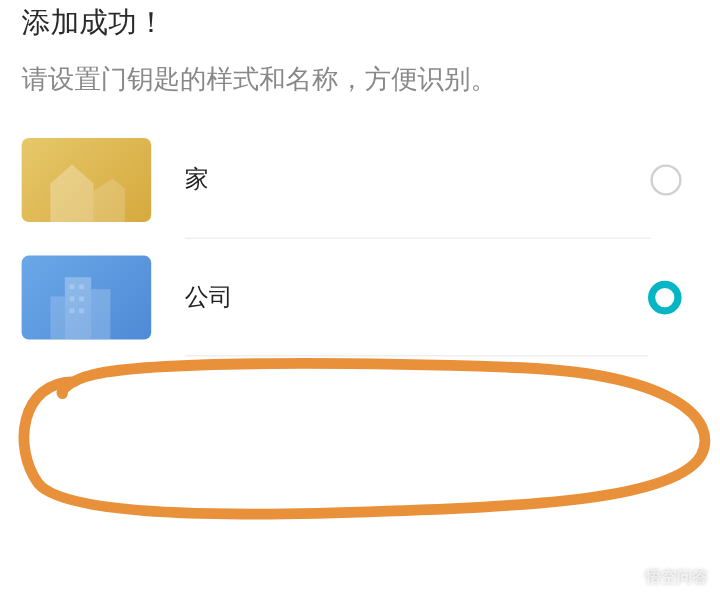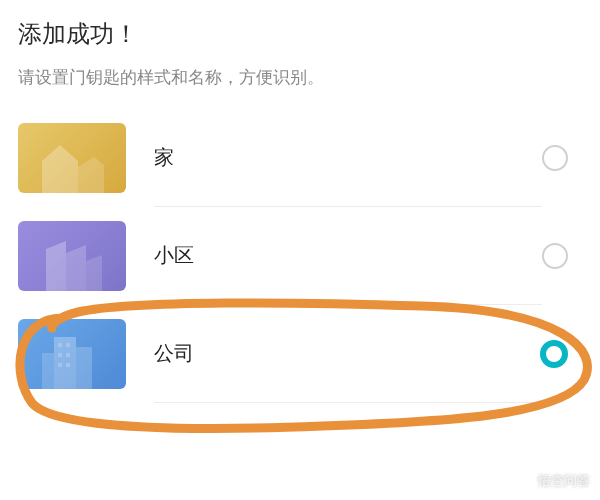--- a/index.html
+++ b/index.html
@@ -9,30 +9,30 @@
     }
     body {
       width: 600px;
       height: 500px;
       background: #ffffff;
       font-family: -apple-system, "Helvetica Neue", Arial, sans-serif;
       position: relative;
       overflow: hidden;
     }
     .container {
-      padding: 18px 18px 0 18px;
+      padding: 3px 18px 0 18px;
     }
     .title {
       font-size: 24px;
       color: #2a2a2a;
       font-weight: 500;
       margin-bottom: 16px;
     }
     .subtitle {
-      font-size: 17px;
+      font-size: 22px;
       color: #888;
       margin-bottom: 20px;
     }
     .option-row {
       display: flex;
       align-items: center;
       height: 98px;
       position: relative;
     }
     .card {
@@ -131,33 +131,20 @@
         <path fill="rgba(255,255,255,0.55)" d="M10 56 L10 24 L28 8 L46 24 L46 56 Z"></path>
         <path fill="rgba(255,255,255,0.35)" d="M46 56 L46 30 L62 20 L72 28 L72 56 Z"></path>
       </svg>
     </div>
     <div class="label-col">
       <span class="option-label">家</span>
     </div>
     <div class="radio"></div>
   </div>
 
-  <div class="option-row">
-    <div class="card card-community">
-      <svg viewBox="0 0 80 56">
-        <path fill="rgba(255,255,255,0.55)" d="M14 56 L14 14 L34 6 L34 56 Z"></path>
-        <path fill="rgba(255,255,255,0.4)" d="M34 56 L34 18 L54 10 L54 56 Z"></path>
-        <path fill="rgba(255,255,255,0.3)" d="M54 56 L54 26 L70 20 L70 56 Z"></path>
-      </svg>
-    </div>
-    <div class="label-col">
-      <span class="option-label">小区</span>
-    </div>
-    <div class="radio"></div>
-  </div>
 
   <div class="option-row">
     <div class="card card-company">
       <svg viewBox="0 0 80 56">
         <rect fill="rgba(255,255,255,0.55)" x="22" y="4" width="22" height="52"></rect>
         <rect fill="rgba(255,255,255,0.4)" x="44" y="14" width="16" height="42"></rect>
         <rect fill="rgba(255,255,255,0.35)" x="10" y="20" width="12" height="36"></rect>
         <rect fill="rgba(255,255,255,0.7)" x="26" y="10" width="4" height="4"></rect>
         <rect fill="rgba(255,255,255,0.7)" x="34" y="10" width="4" height="4"></rect>
         <rect fill="rgba(255,255,255,0.7)" x="26" y="20" width="4" height="4"></rect>

